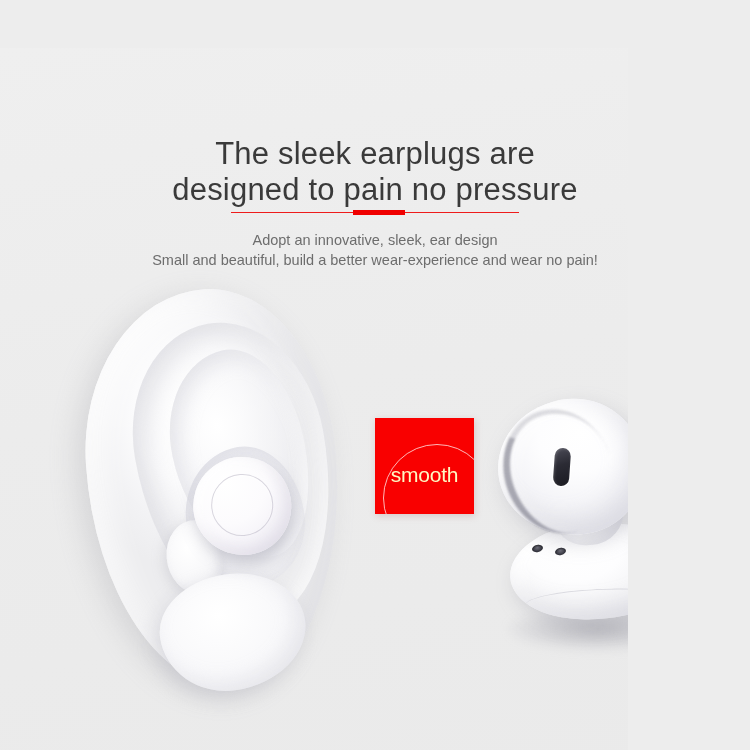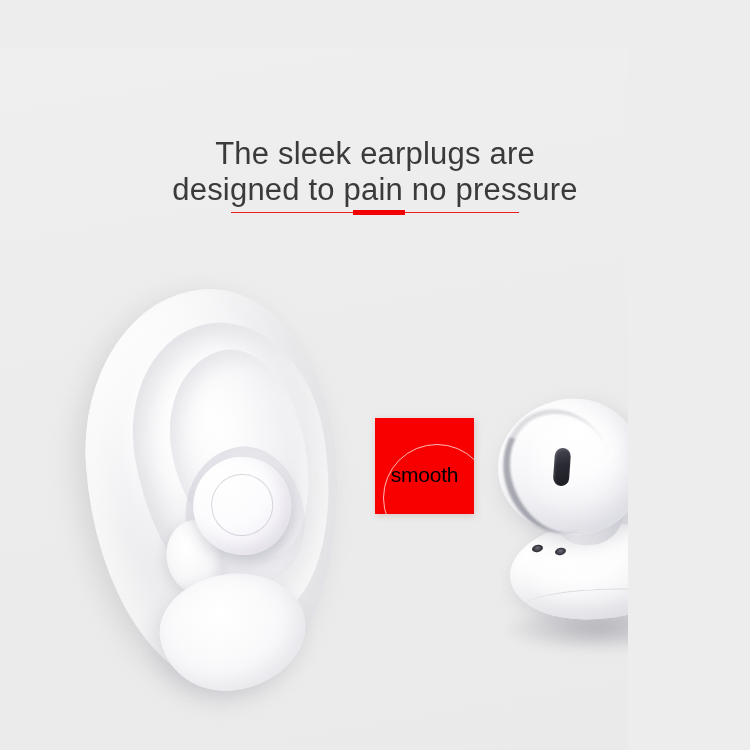--- a/index.html
+++ b/index.html
@@ -217,21 +217,21 @@
   }
   .badge-label {
     position: absolute;
     left: 0;
     top: 0;
     width: 99px;
     height: 96px;
     display: flex;
     align-items: center;
     justify-content: center;
-    color: #000000;
+    color: #fef9c3;
     font-size: 21px;
     font-weight: 400;
     letter-spacing: -0.2px;
     padding-top: 18px;
   }
 
   
   .product {
     position: absolute;
     left: 480px;
@@ -350,20 +350,24 @@
   <div class="headline">
     <span class="headline-line">The sleek earplugs are</span>
     <span class="headline-line">designed to pain no pressure</span>
   </div>
 
   <div class="divider-wrap">
     <div class="divider-thin"></div>
     <div class="divider-thick"></div>
   </div>
 
+  <div class="subhead">
+    <span class="subhead-line">Adopt an innovative, sleek, ear design</span>
+    <span class="subhead-line">Small and beautiful, build a better wear-experience and wear no pain!</span>
+  </div>
 
   <div class="ear-scene">
     <div class="ear-body">
       <div class="ear-helix"></div>
       <div class="ear-antihelix"></div>
       <div class="ear-concha"></div>
       <div class="ear-tragus"></div>
       <div class="ear-lobe"></div>
       <div class="ear-bud">
         <div class="ear-bud-ring"></div>

